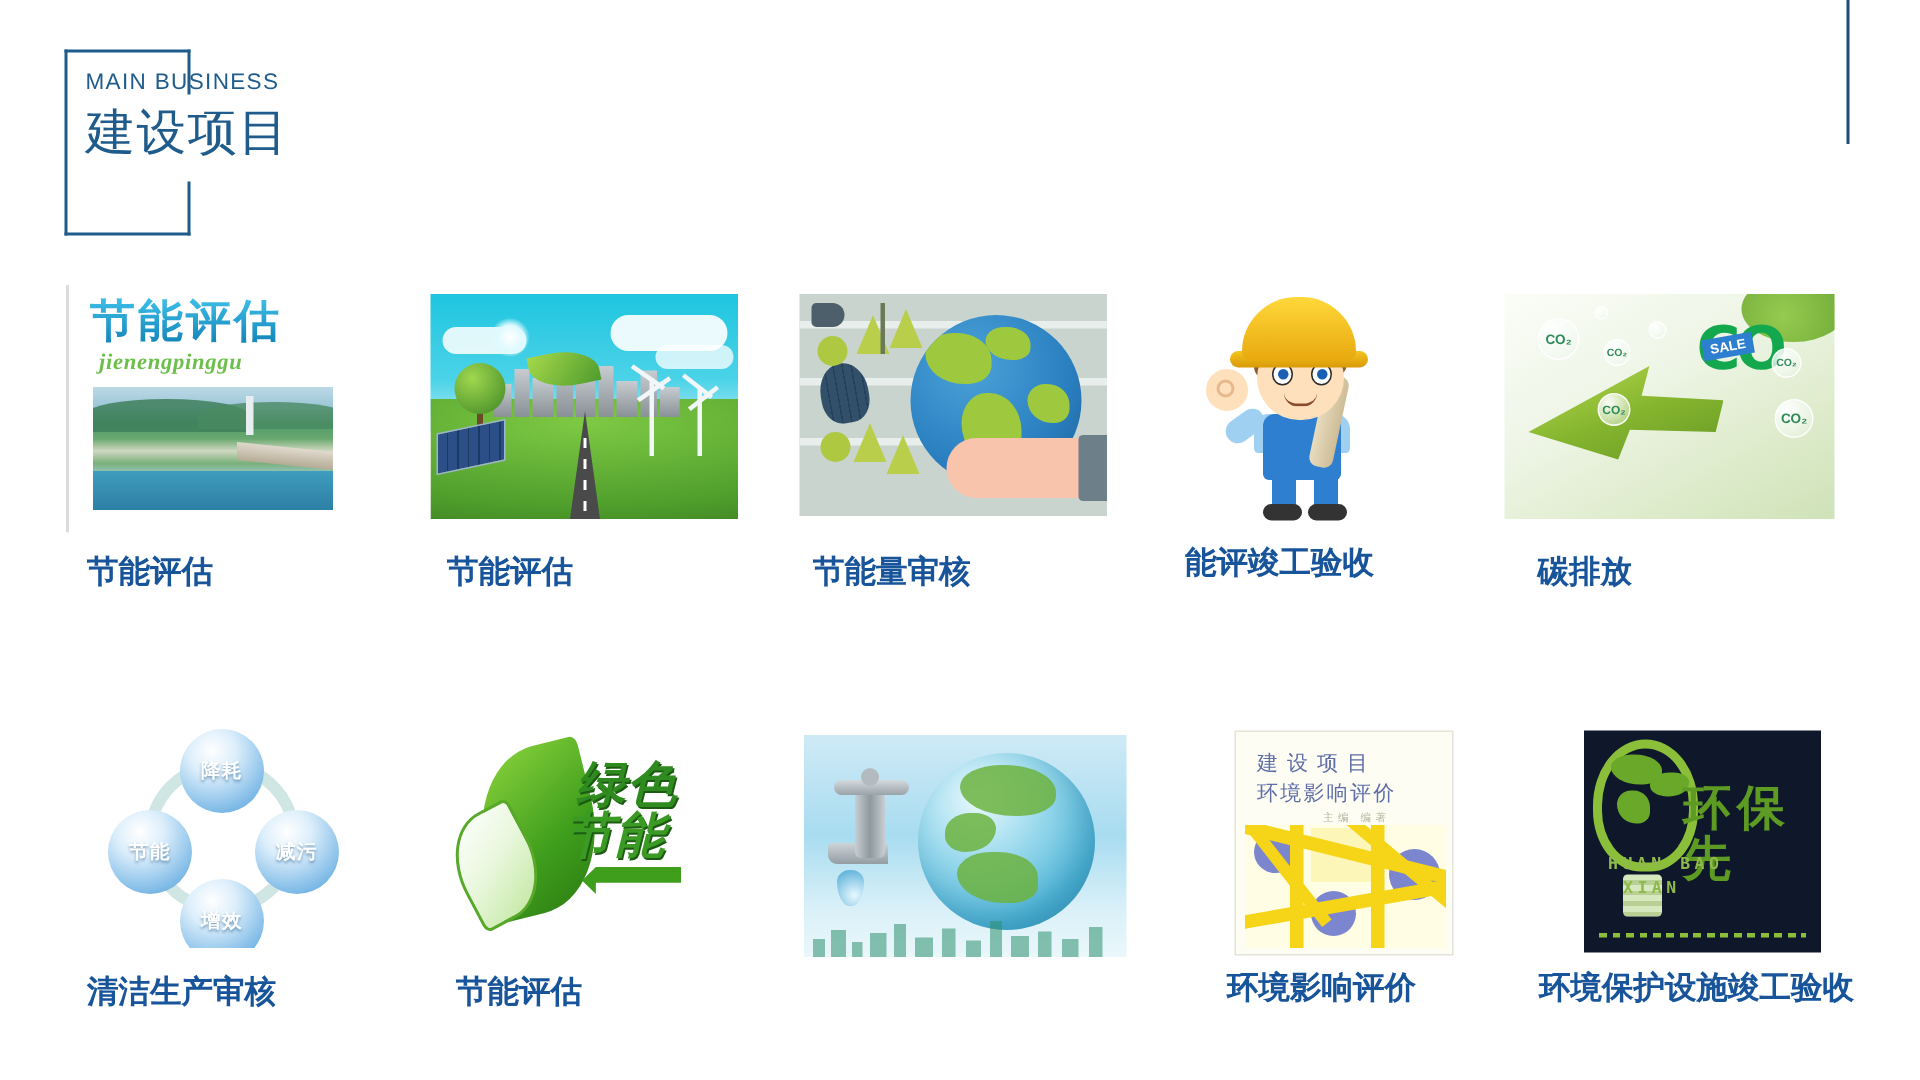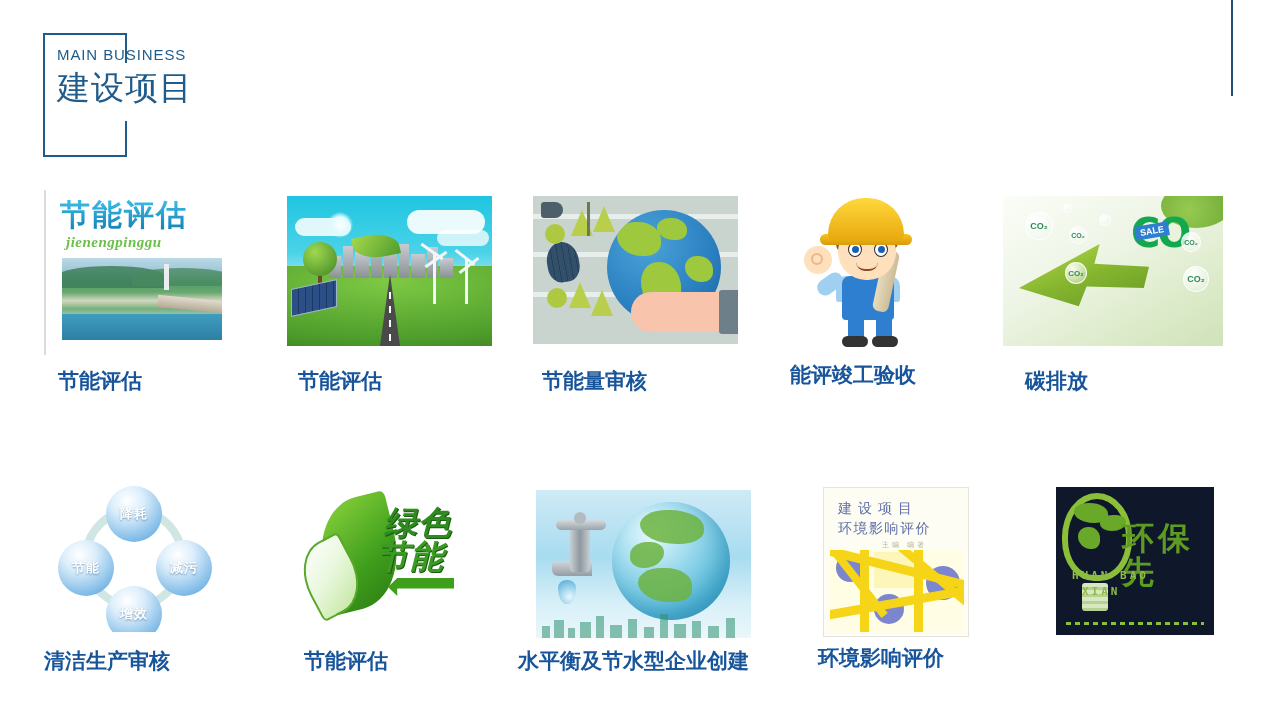--- a/index.html
+++ b/index.html
@@ -397,21 +397,21 @@
         </div>
       <div class="t5-bubble" style="left:180px; top:70px; width:26px; height:26px;">
           <span>CO₂</span>
         </div>
       <div class="t5-bubble" style="left:60px; top:8px;  width:9px;  height:9px;"></div>
       <div class="t5-bubble" style="left:96px; top:18px; width:12px; height:12px;"></div>
     </div>
     <div class="label" style="left:22px; top:172px;">碳排放</div>
   </div>
 
-  <div class="card" style="left:44px; top:482px;">
+  <div class="card" style="left:58px; top:482px;">
     <div class="thumb t6">
       <div class="c-ring"></div>
       <div class="c-node" style="left:62px; top:4px;">降耗</div>
       <div class="c-node" style="left:14px; top:58px;">节能</div>
       <div class="c-node" style="left:112px;top:58px;">减污</div>
       <div class="c-node" style="left:62px; top:104px;">增效</div>
     </div>
     <div class="label" style="left:0px; top:166px;">清洁生产审核</div>
   </div>
 
@@ -447,21 +447,20 @@
         <i style="left:74px;  width:12px; height:13px;"></i>
         <i style="left:92px;  width:9px;  height:19px;"></i>
         <i style="left:108px; width:10px; height:11px;"></i>
         <i style="left:124px; width:8px;  height:24px;"></i>
         <i style="left:138px; width:12px; height:14px;"></i>
         <i style="left:156px; width:9px;  height:17px;"></i>
         <i style="left:172px; width:11px; height:12px;"></i>
         <i style="left:190px; width:9px;  height:20px;"></i>
       </div>
     </div>
-    <div class="label" style="left:-18px; top:158px;">水平衡及节水型企业创建</div>
   </div>
 
   <div class="card" style="left:823px; top:487px;">
     <div class="thumb t9">
       <div class="t9-l1">建设项目</div>
       <div class="t9-l2">环境影响评价</div>
       <div class="t9-l3">主编 编著</div>
       <div class="t9-art">
         <div class="t9-sq" style="left:44px; top:2px;  width:42px; height:36px;"></div>
         <div class="t9-circ" style="left:6px;  top:4px;  width:28px; height:28px;"></div>
@@ -486,15 +485,16 @@
           <div class="t10-cont" style="left:30px; top:14px; width:26px; height:16px; border-radius:50% 40% 55% 45%;"></div>
           <div class="t10-cont" style="left:8px;  top:26px; width:22px; height:22px; border-radius:46% 54% 38% 62%;"></div>
         </div>
       </div>
       <div class="t10-base"></div>
       <div class="t10-txt">环保先</div>
       <div class="t10-pin">HUAN BAO</div>
       <div class="t10-pin2">XIAN</div>
       <div class="t10-rule"></div>
     </div>
+    <div class="label" style="left:-30px; top:158px;">环境保护设施竣工验收</div>
   </div>
 
 </div>
 
 </body></html>

